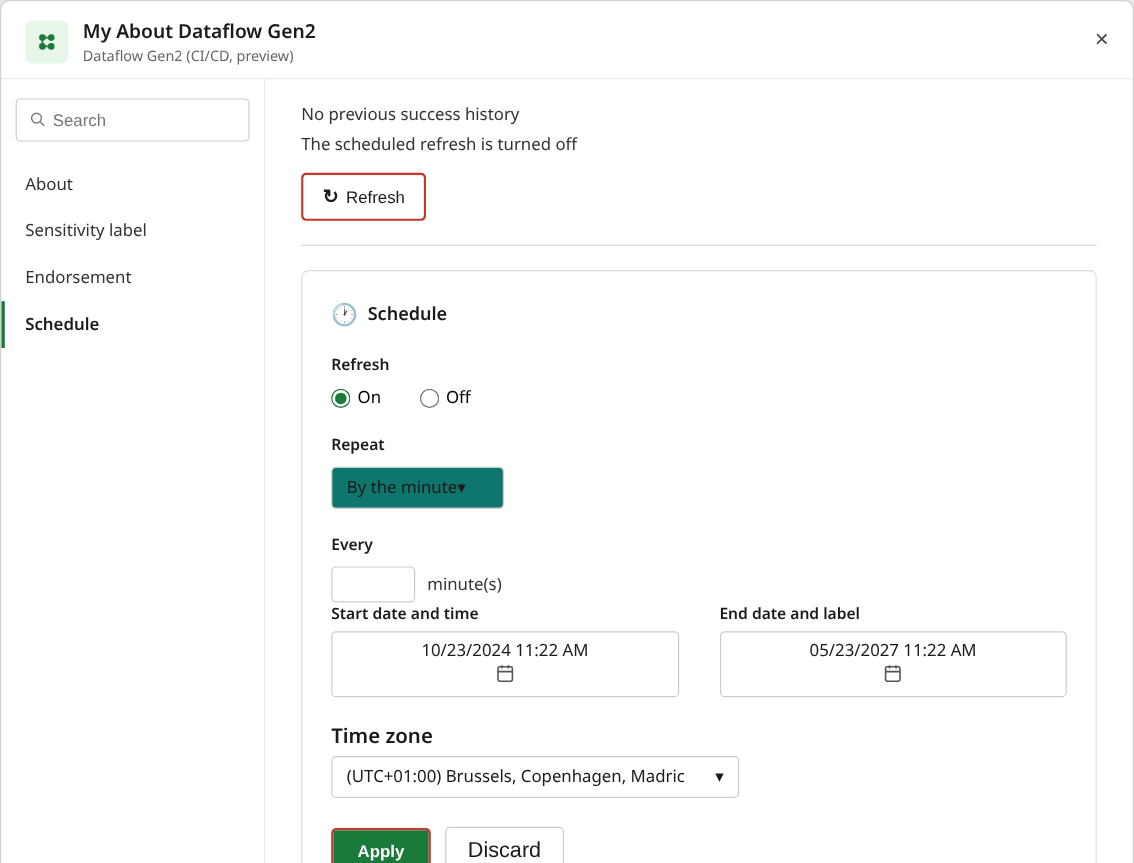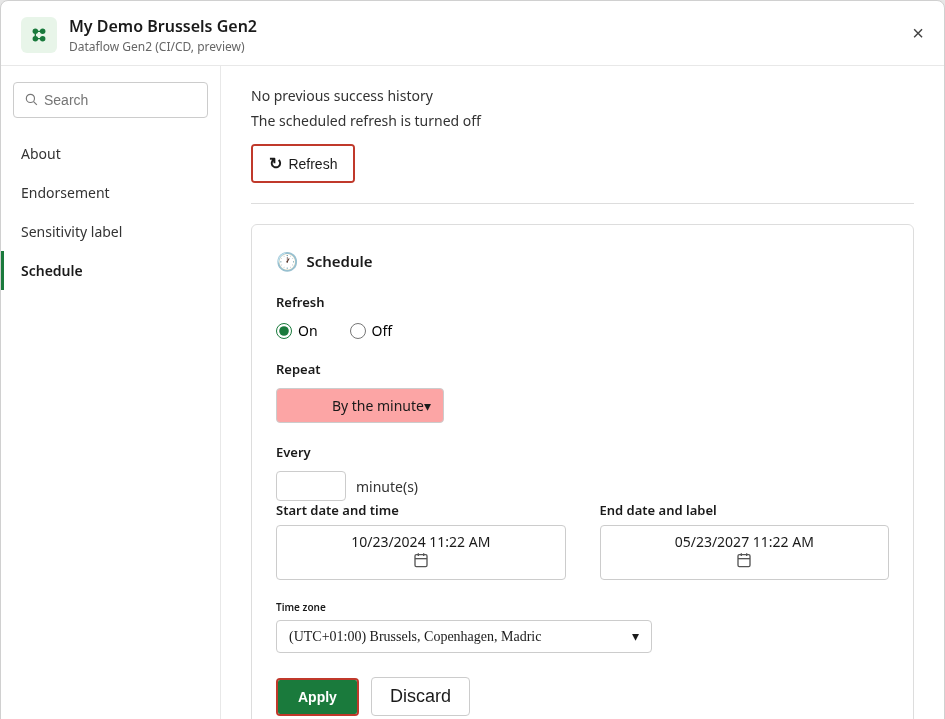--- a/index.html
+++ b/index.html
@@ -190,28 +190,28 @@
       height: 16px;
       accent-color: #1a7a3c;
       cursor: pointer;
     }
     .repeat-section {
       margin-bottom: 20px;
     }
     .dropdown-select {
       display: flex;
       align-items: center;
-      justify-content: flex-end;
+      justify-content: flex-start;
       border: 1px solid #ccc;
       border-radius: 4px;
       padding: 7px 12px;
-      width: 168px;
-      font-size: 14px;
-      cursor: pointer;
-      background: #fca5a5;
+      width: 144px;
+      font-size: 14px;
+      cursor: pointer;
+      background: #0f766e;
       color: #1a1a1a;
     }
     .every-section {
     }
     .every-row {
       display: flex;
       align-items: center;
       gap: 10px;
     }
     .every-input {
@@ -258,39 +258,38 @@
     }
     .calendar-icon {
       color: #555;
       cursor: pointer;
     }
     .timezone-section {
       margin-bottom: 24px;
     }
     .timezone-section label {
       display: block;
-      font-size: 10px;
+      font-size: 17px;
       font-weight: 600;
       color: #1a1a1a;
       margin-bottom: 6px;
       margin-top: 10px;
     }
     .timezone-dropdown {
       display: flex;
       align-items: center;
       justify-content: space-between;
       border: 1px solid #ccc;
       border-radius: 4px;
       padding: 7px 12px;
-      width: 376px;
+      width: 340px;
       font-size: 14px;
       cursor: pointer;
       background: #fff;
       color: #1a1a1a;
-      font-family: Liberation Serif, serif;
     }
     .action-row {
       display: flex;
       align-items: center;
       gap: 12px;
     }
     .apply-btn-wrapper {
       display: inline-block;
       border: 2px solid #c0392b;
       border-radius: 4px;
@@ -326,21 +325,21 @@
         <circle cx="8" cy="8" r="3" fill="#1a7a3c"></circle>
         <circle cx="16" cy="8" r="3" fill="#1a7a3c"></circle>
         <circle cx="8" cy="16" r="3" fill="#1a7a3c"></circle>
         <circle cx="16" cy="16" r="3" fill="#1a7a3c"></circle>
         <line x1="8" y1="8" x2="16" y2="8" stroke="#1a7a3c" stroke-width="1.5"></line>
         <line x1="8" y1="8" x2="8" y2="16" stroke="#1a7a3c" stroke-width="1.5"></line>
         <line x1="8" y1="16" x2="16" y2="16" stroke="#1a7a3c" stroke-width="1.5"></line>
       </svg>
     </div>
     <div class="title-bar-text">
-      <h1>My Demo Brussels Gen2</h1>
+      <h1>My About Dataflow Gen2</h1>
       <p>Dataflow Gen2 (CI/CD, preview)</p>
     </div>
     <button class="close-btn">×</button>
   </div>
 
   <div class="body">
 
     <div class="sidebar">
       <div class="search-box">
         <span class="search-icon-svg">
@@ -348,24 +347,24 @@
             <circle cx="11" cy="11" r="7"></circle>
             <line x1="16.5" y1="16.5" x2="22" y2="22"></line>
           </svg>
         </span>
         <input type="text" placeholder="Search" style="">
       </div>
       <div class="nav-item">
         <span>About</span>
       </div>
       <div class="nav-item">
+        <span>Sensitivity label</span>
+      </div>
+      <div class="nav-item">
         <span>Endorsement</span>
-      </div>
-      <div class="nav-item">
-        <span>Sensitivity label</span>
       </div>
       <div class="nav-item active">
         <span>Schedule</span>
       </div>
     </div>
 
     <div class="main">
       <div class="status-no-history">No previous success history</div>
       <div class="status-scheduled-off">The scheduled refresh is turned off</div>
 

